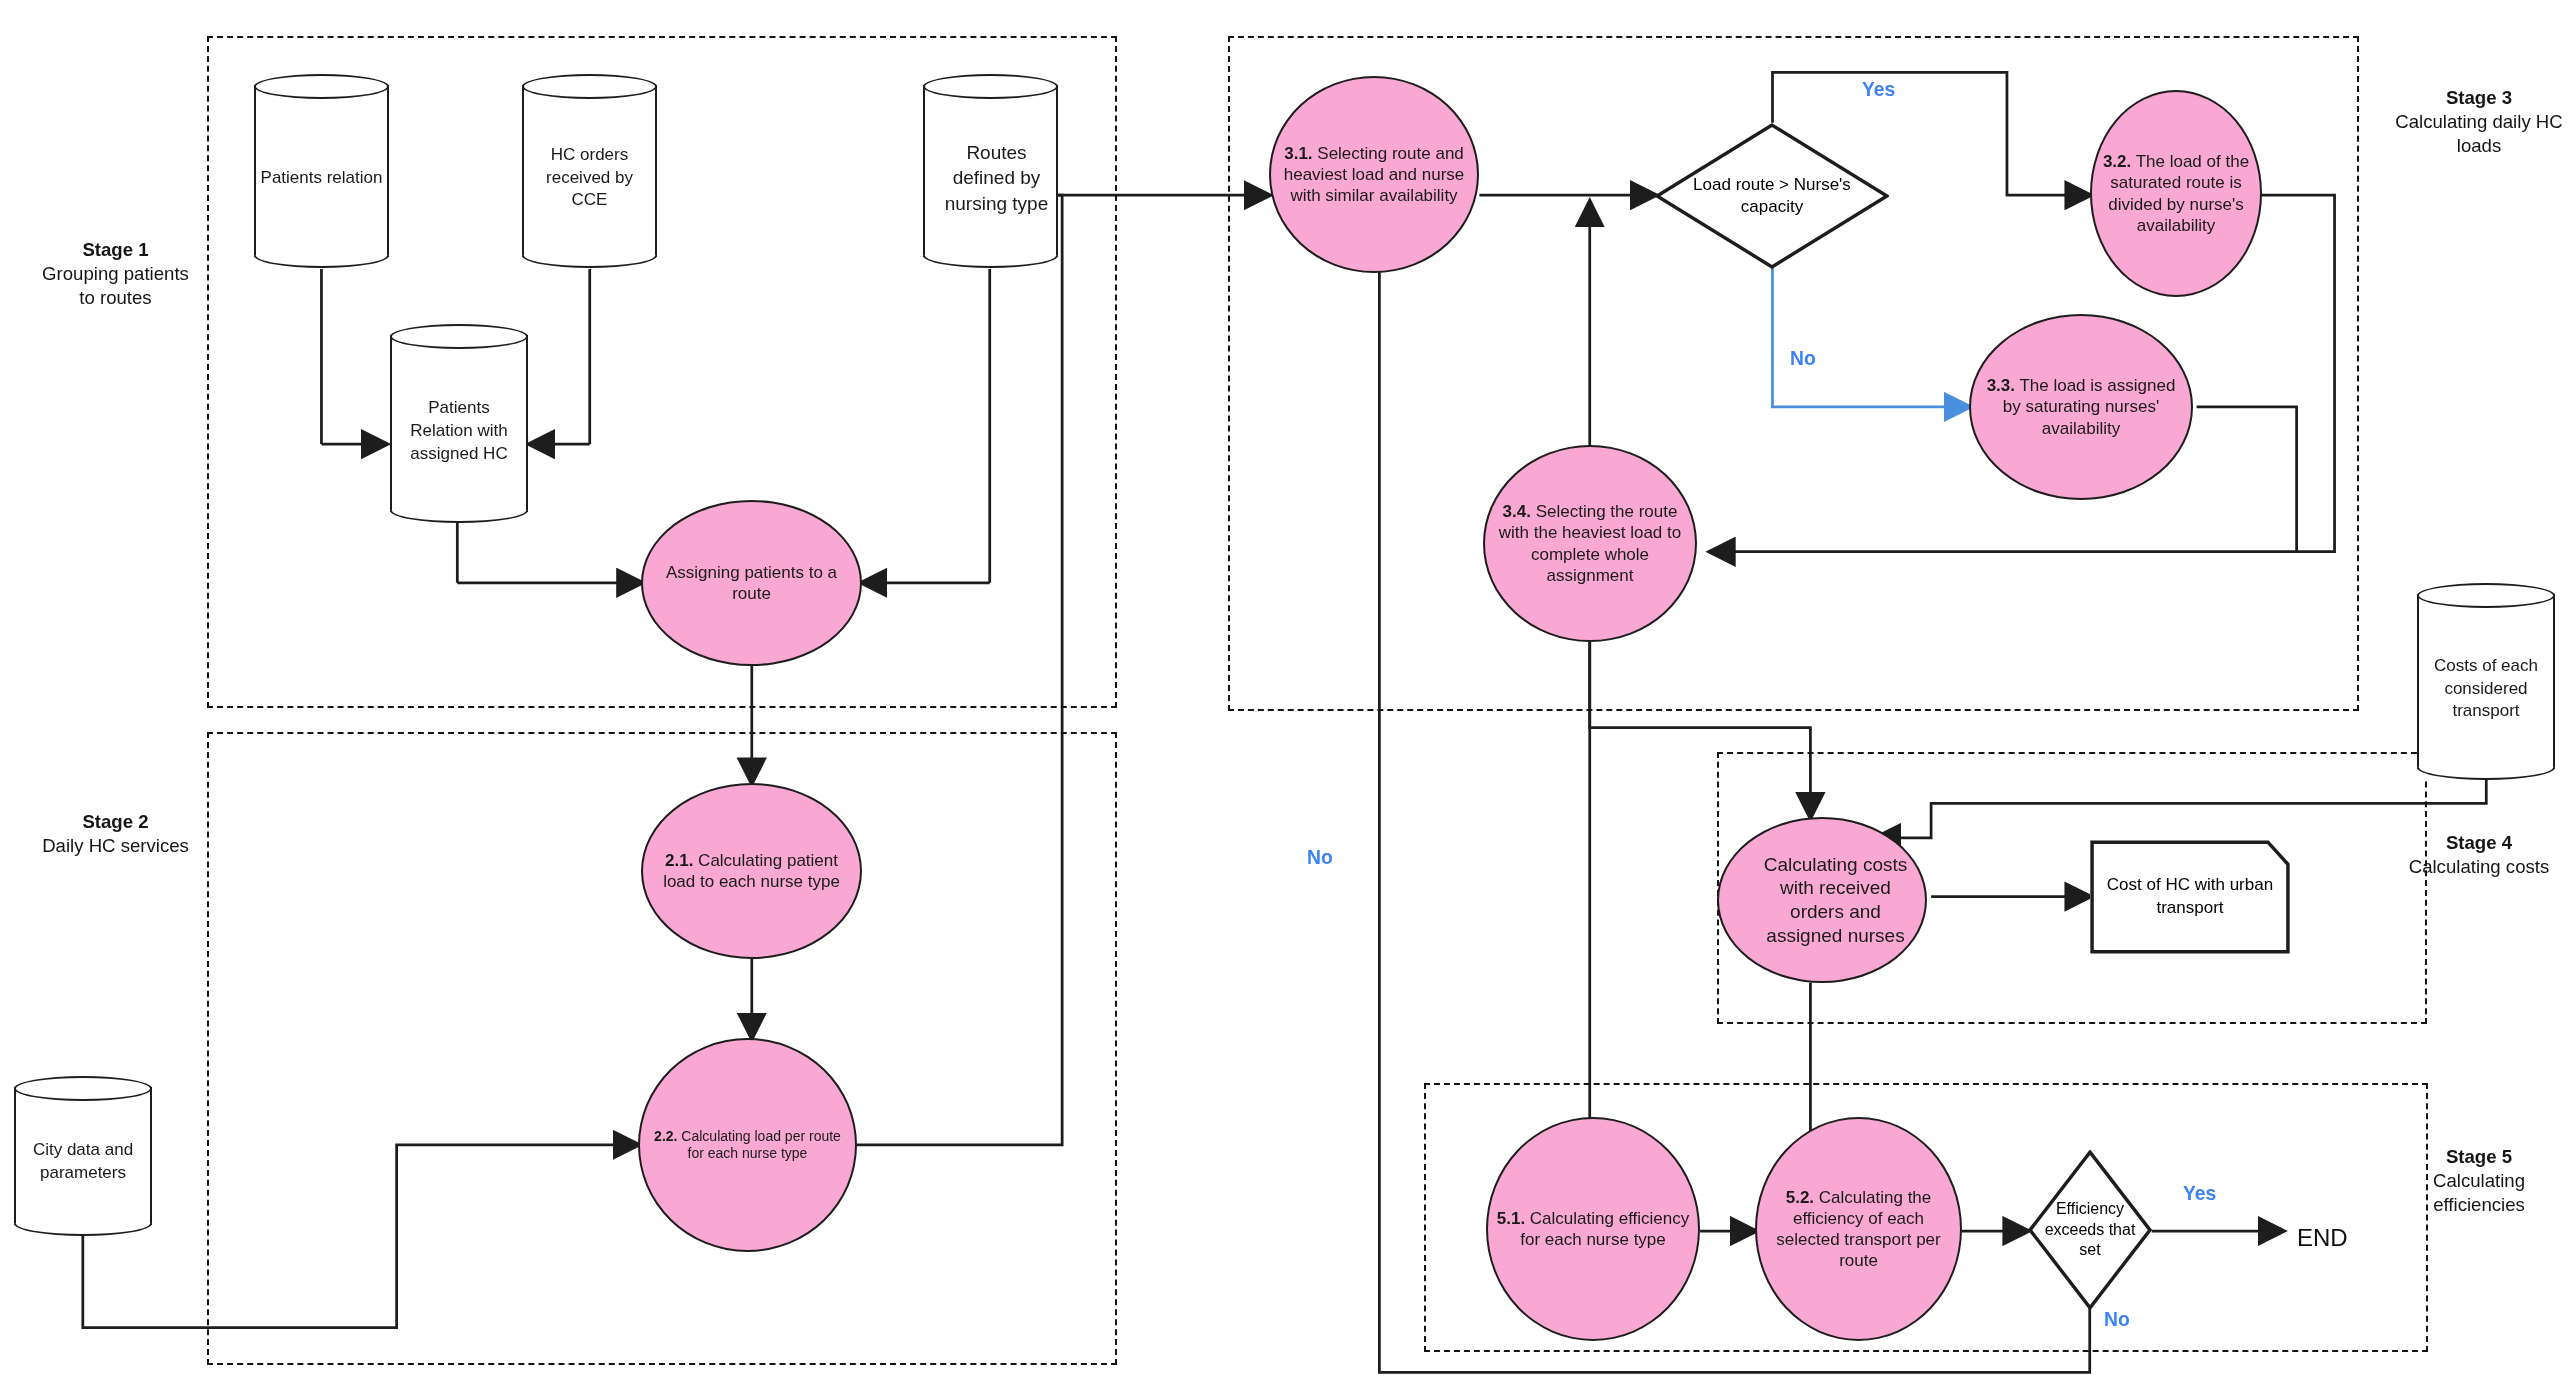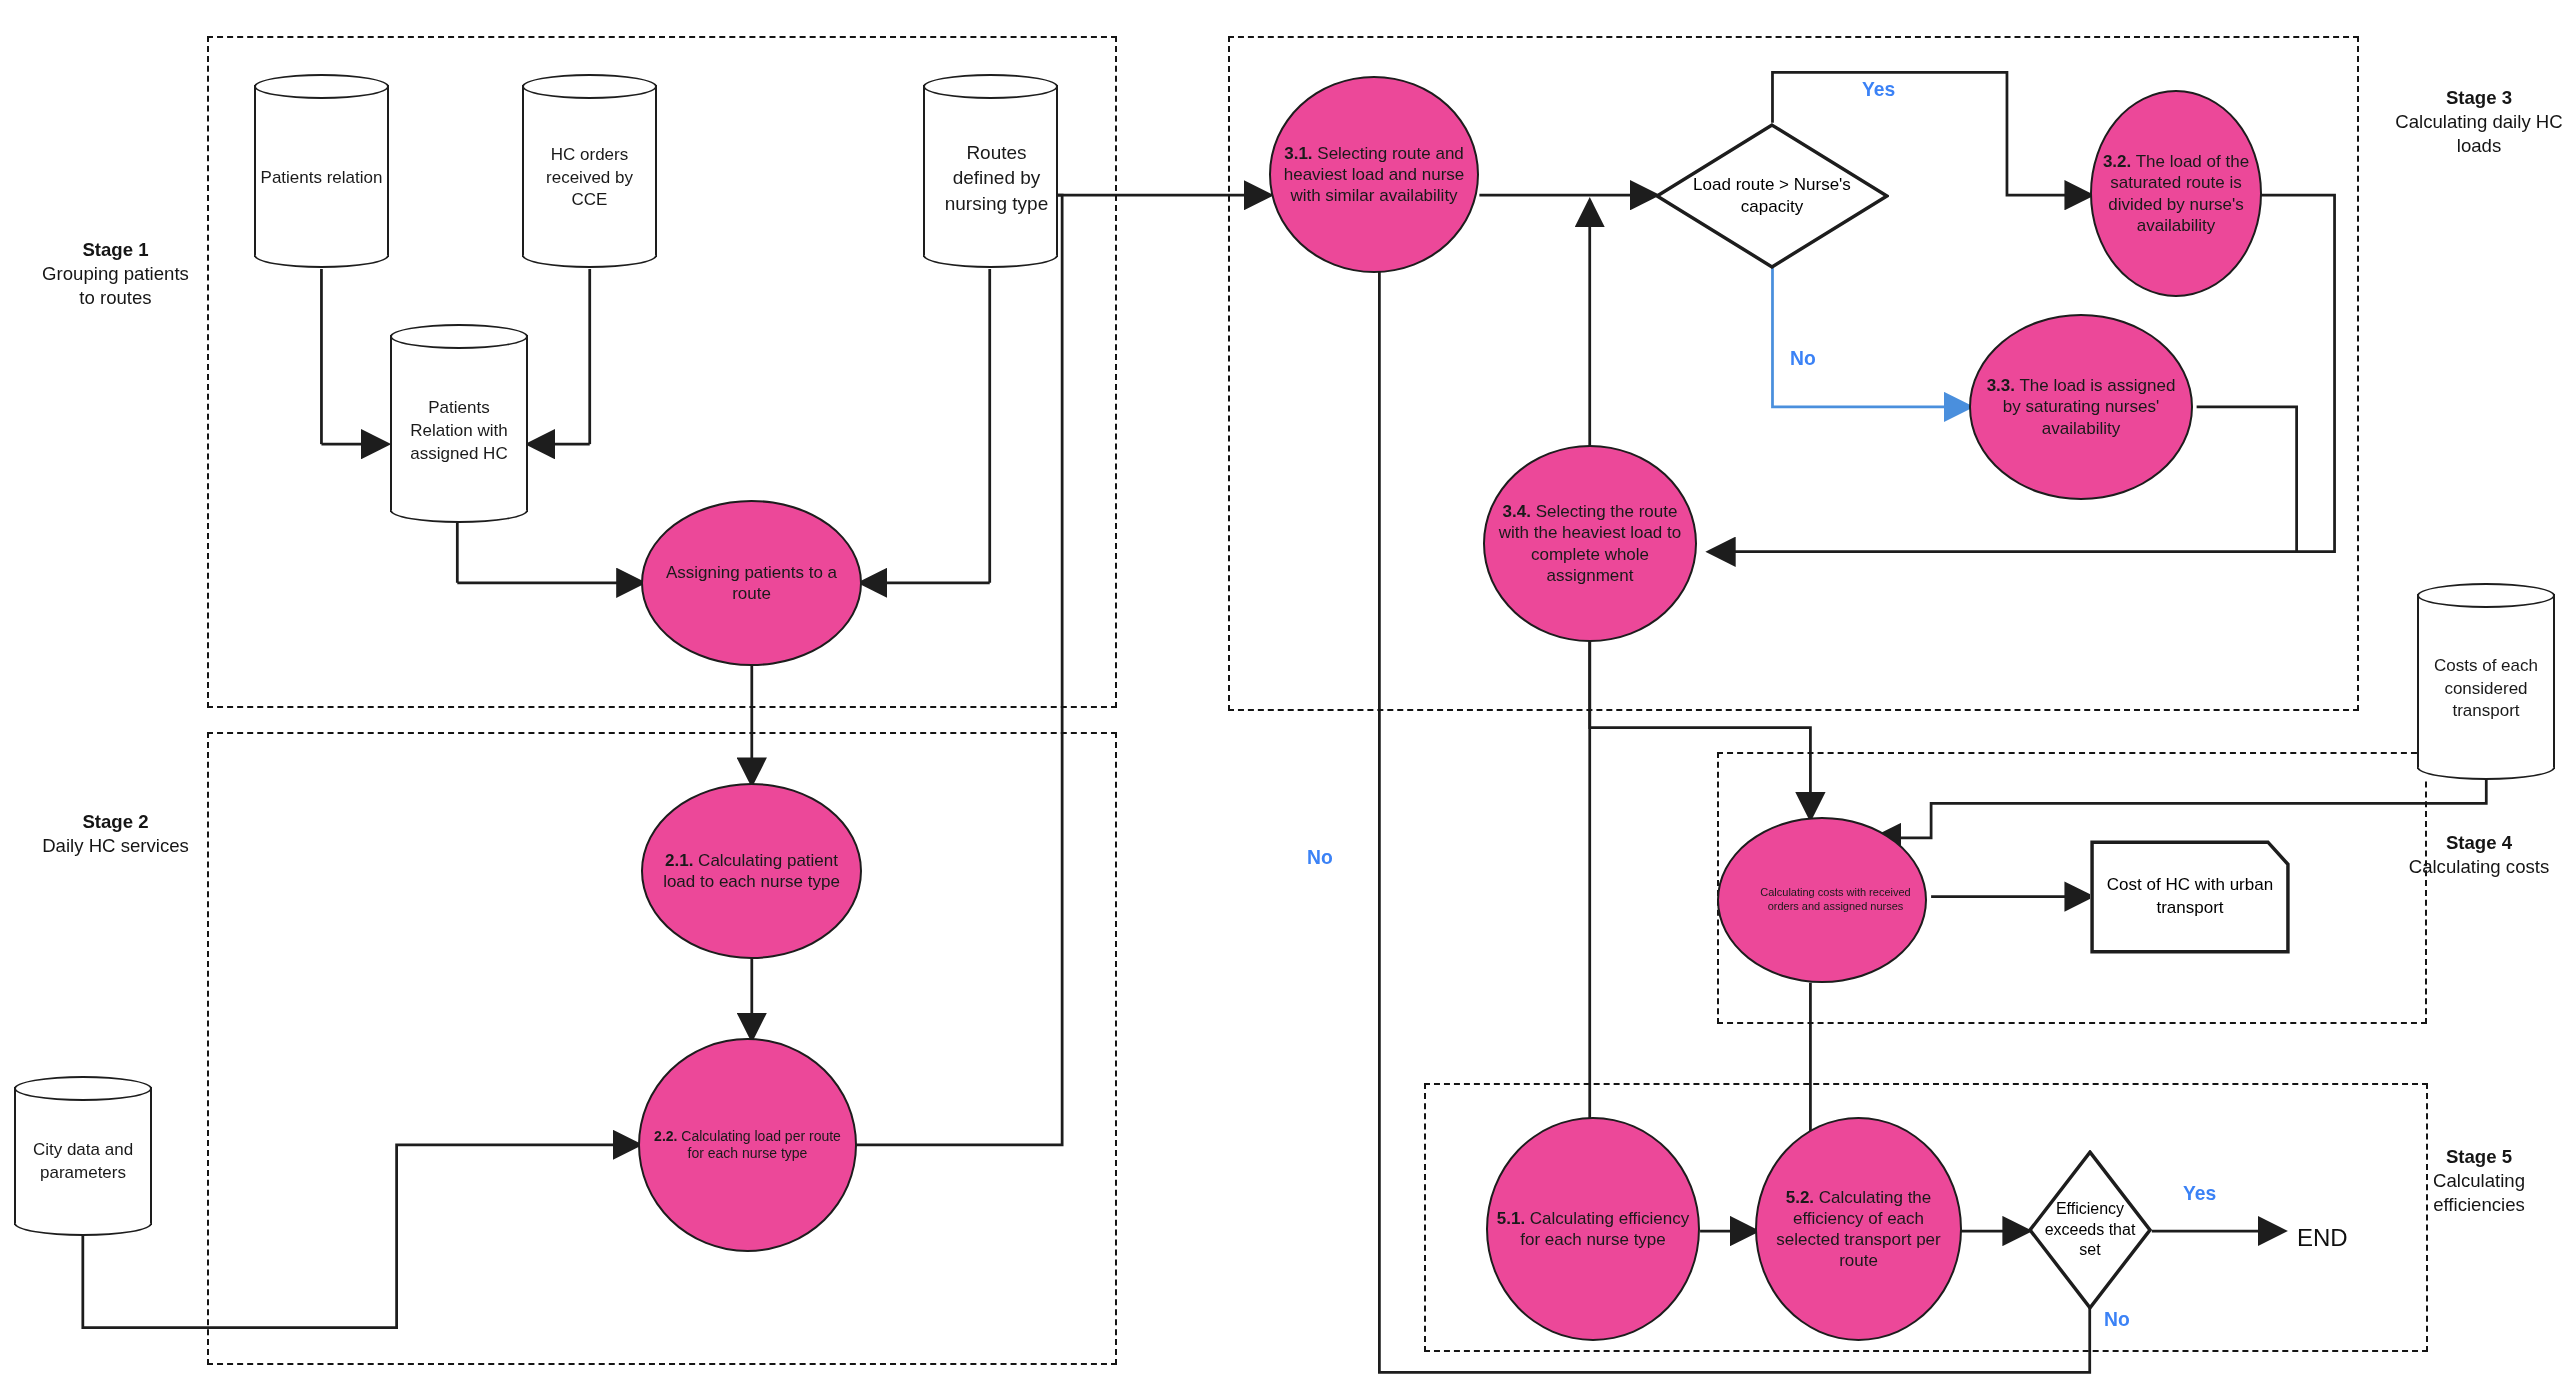--- a/index.html
+++ b/index.html
@@ -9,21 +9,21 @@
 
   
   .stage-box{position:absolute;border:2.8px dashed #151515;box-sizing:border-box;}
   .stage-label{position:absolute;text-align:center;color:#151515;line-height:1.28;}
   .stage-label .st-title{font-weight:bold;display:block;}
   .stage-label .st-sub{display:block;}
 
   
   .node{position:absolute;box-sizing:border-box;display:flex;align-items:center;
         justify-content:center;text-align:center;color:#1a1a1a;line-height:1.25;}
-  .circle{border:2.8px solid #1d1d1d;border-radius:50%;background:#ec4899;}
+  .circle{border:2.8px solid #1d1d1d;border-radius:50%;background:#f9a8d4;}
   .circle .txt{padding:0 7px;}
   .circle .num{font-weight:bold;}
 
   
   .cyl{background:#fff;}
   .cyl .cyl-body{position:absolute;left:0;right:0;top:11px;bottom:11px;
                  border-left:2.8px solid #1d1d1d;border-right:2.8px solid #1d1d1d;background:#fff;}
   .cyl .cyl-top{position:absolute;left:0;right:0;top:0;height:25px;
                 border:2.8px solid #1d1d1d;border-radius:50%;background:#fff;box-sizing:border-box;}
   .cyl .cyl-bot{position:absolute;left:0;right:0;bottom:0;height:25px;
@@ -234,21 +234,21 @@
   </div>
 
   <div class="node circle" style="left:1483px;top:445px;width:214px;height:197px;">
     <div class="txt" style="font-size:17px;">
       <span class="num">3.4.</span>
       <span>Selecting the route with the heaviest load to complete whole assignment</span>
     </div>
   </div>
 
   <div class="node circle" style="left:1717px;top:817px;width:210px;height:166px;">
-    <div class="txt" style="font-size:11px;padding-left:34px;">Calculating costs with received orders and assigned nurses</div>
+    <div class="txt" style="font-size:19px;padding-left:34px;">Calculating costs with received orders and assigned nurses</div>
   </div>
 
   <div class="node circle" style="left:1486px;top:1117px;width:214px;height:224px;">
     <div class="txt" style="font-size:17px;">
       <span class="num">5.1.</span>
       <span>Calculating efficiency for each nurse type</span>
     </div>
   </div>
 
   <div class="node circle" style="left:1755px;top:1117px;width:207px;height:224px;">

